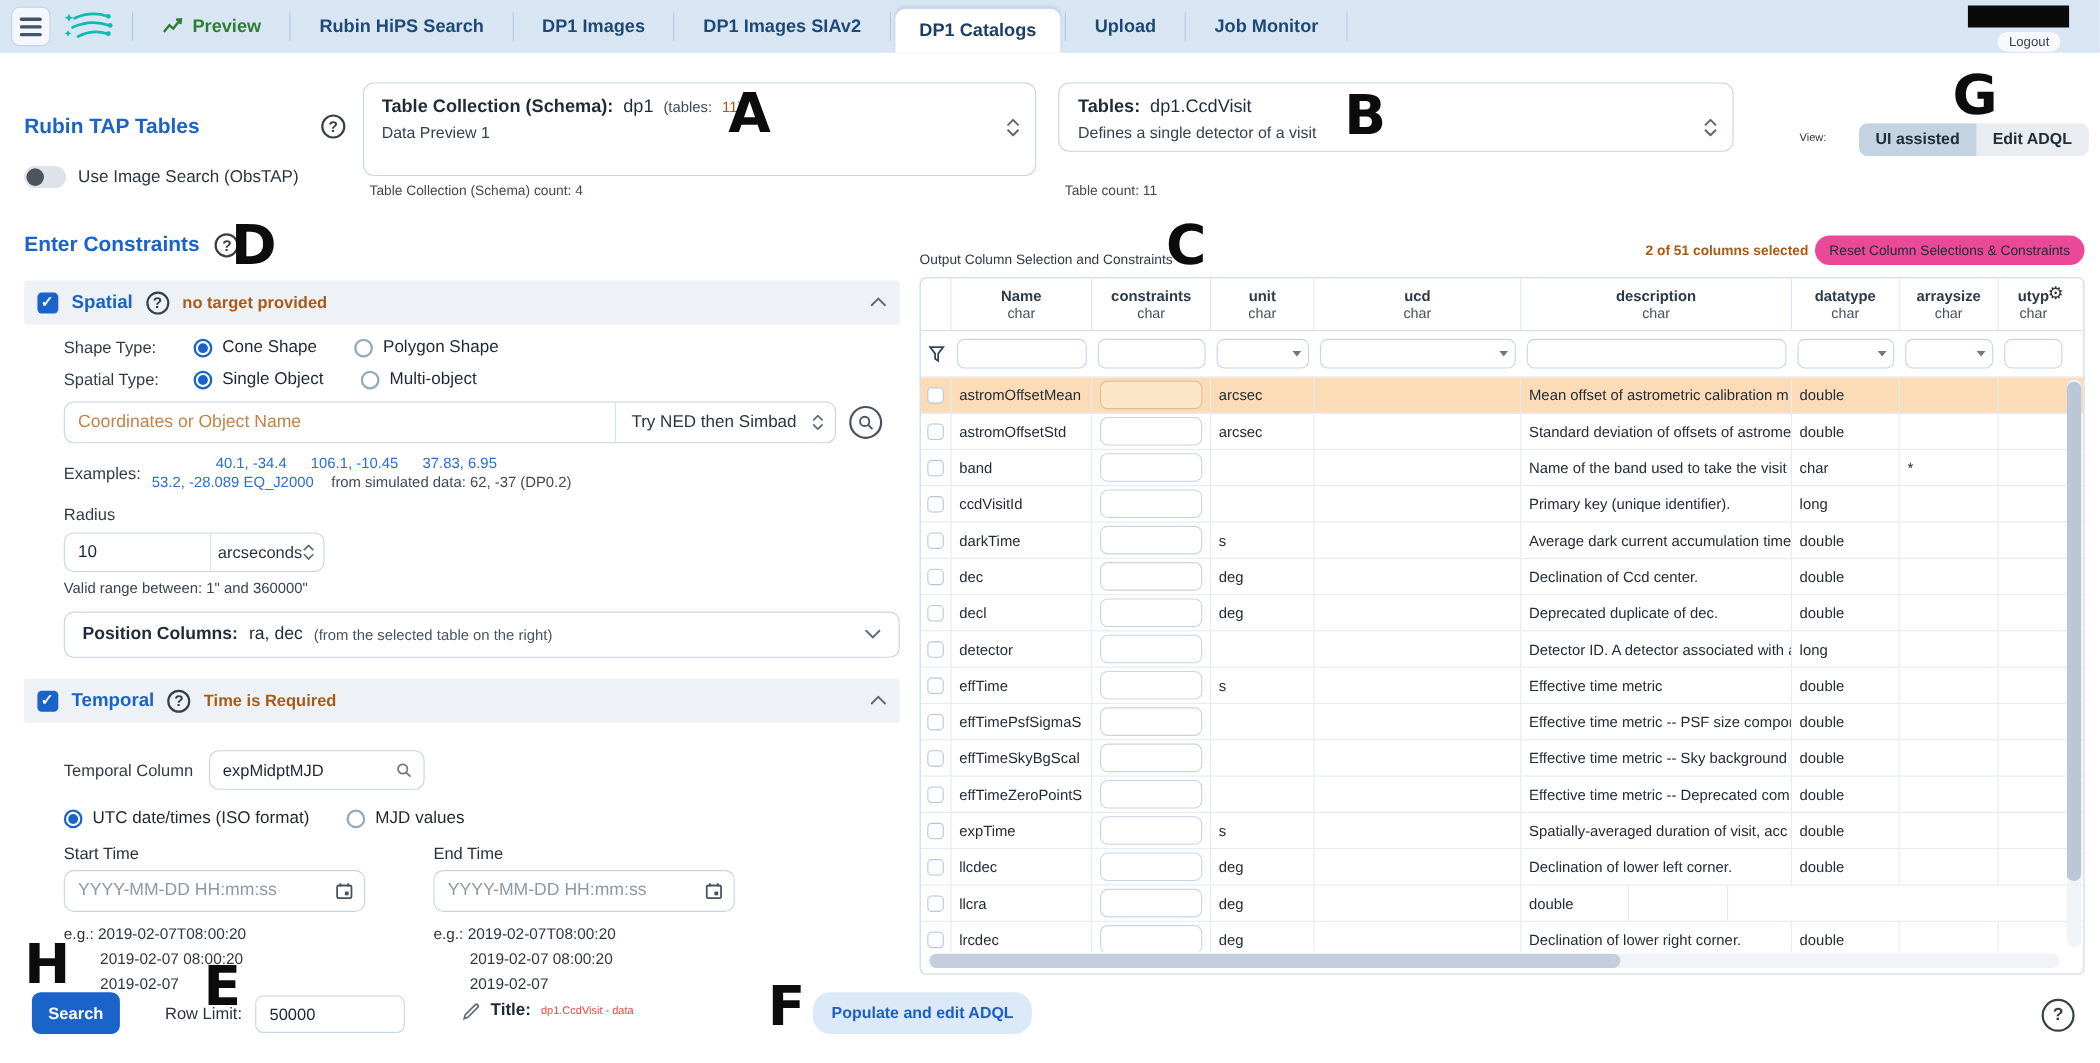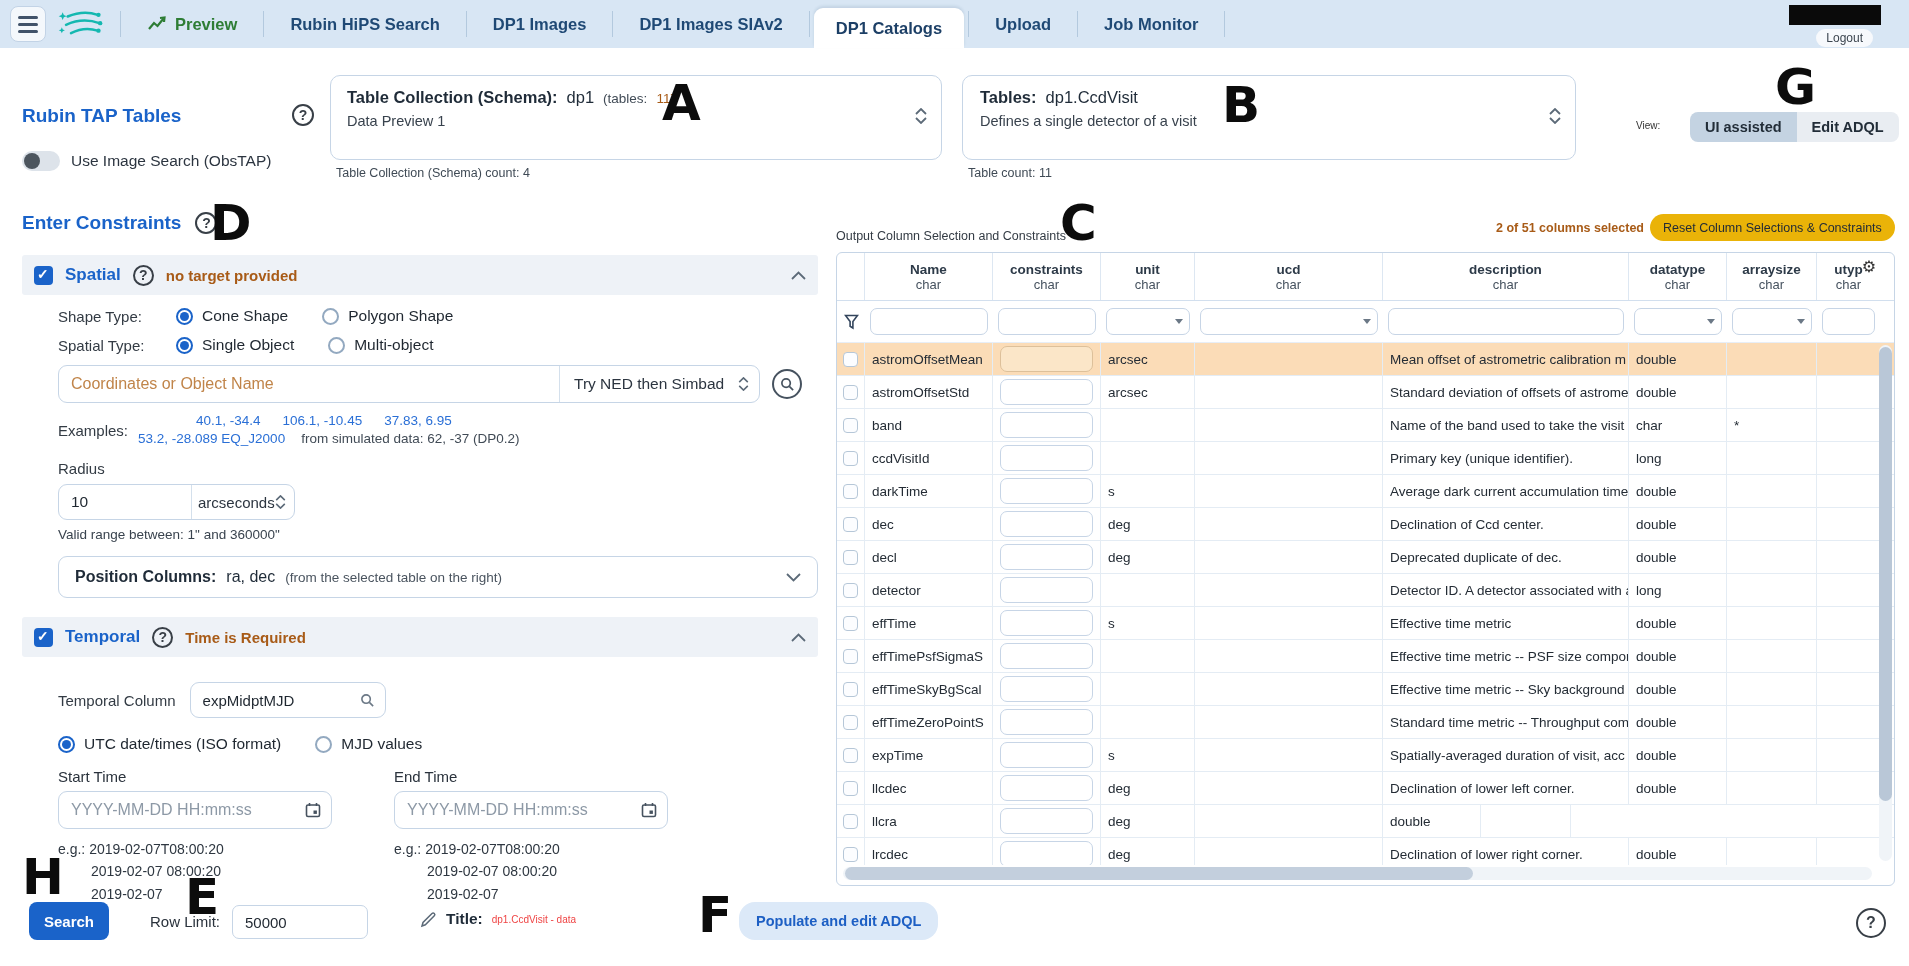--- a/index.html
+++ b/index.html
@@ -42,21 +42,21 @@
   .toggle .knob { position:absolute; left:2px; top:2px; width:16px; height:16px; background:#4c555e; border-radius:50%; }
   .toggle-label { font-size:15.5px; color:#2c3540; }
   .sel-box { position:absolute; background:#fff; border:1px solid #c6d5e6; border-radius:10px;
     padding:12px 16px; cursor:pointer; }
   .sel-box .line1 { font-size:16.5px; color:#1f2b38; display:flex; gap:9px; align-items:baseline; }
   .sel-box .line1 b { font-weight:600; }
   .sel-box .line2 { font-size:14.5px; color:#38424d; margin-top:6px; }
   .sel-box .updown { position:absolute; right:14px; top:32px; }
   .sel-caption { position:absolute; font-size:12.5px; color:#3f4a55; }
   .schema-box { left:330px; top:75px; width:612px; height:85px; }
-  .tables-box { left:962px; top:75px; width:614px; height:85px;padding-left:17px; }
+  .tables-box { left:962px; top:75px; width:614px; height:63px;padding-left:17px; }
   .view-label { position:absolute; left:1636px; top:120px; font-size:10px; color:#333; }
   .view-group { position:absolute; left:1690px; top:112px; display:flex; height:30px;
     border-radius:8px; overflow:hidden; }
   .view-btn { padding:0 15px; display:flex; align-items:center; font-size:14.5px; font-weight:600;
     color:#222d38; cursor:pointer; background:#e9edf2; }
   .view-btn.sel { background:#c4d3e2; }
   
   .left-panel { position:absolute; left:22px; top:212px; width:796px; }
   .enter-row { display:flex; align-items:center; gap:14px; margin-bottom:21px;text-align:right; }
   .enter-row .t { font-size:19px; }
@@ -132,21 +132,21 @@
   .title-lbl { font-size:15.5px; font-weight:600; color:#1f2b38; }
   .title-val { font-size:10px; color:#ef4444; }
   .populate-btn { position:absolute; left:739px; top:902px; height:38px; padding:0 17px;
     background:#dcE9f8; background:#dce9f8; color:#1d5fc4; font-size:14.5px; font-weight:600;
     border:none; border-radius:16px; cursor:pointer; }
   .help-bottom { position:absolute; left:1856px; top:908px; width:30px; height:30px; font-size:16px; }
   
   .tbl-caption { position:absolute; left:836px; top:229px; font-size:12.5px; color:#333b44; }
   .sel-summary { position:absolute; left:1496px; top:221px; font-size:12.5px; font-weight:600; }
   .reset-pill { position:absolute; left:1650px; top:214px; height:27px; padding:0 13px;
-    background:#eab308; border:none; border-radius:14px; font-size:12.5px; color:#242c35;
+    background:#ec4899; border:none; border-radius:14px; font-size:12.5px; color:#242c35;
     cursor:pointer; font-family:"Liberation Sans",sans-serif; }
   .tbl-wrap { position:absolute; left:836px; top:252px; width:1059px; height:634px;
     border:1px solid #c6d5e6; border-radius:6px; background:#fff; overflow:hidden; }
   .thead { display:flex; height:48px; border-bottom:1px solid #d2dfee; position:relative; }
   .thcell { display:flex; flex-direction:column; align-items:center; justify-content:center;
     border-right:1px solid #dde7f2; cursor:pointer; }
   .thcell .h1 { font-size:13.5px; font-weight:600; color:#2d3a48; }
   .thcell .h2 { font-size:13px; color:#46525f; }
   .gear { position:absolute; right:18px; top:4px; font-size:16px; color:#333; cursor:pointer;
     font-family:"DejaVu Sans",sans-serif; }
@@ -721,21 +721,21 @@
       <div class="trow">
         <div class="tcell center w0">
           <span class="rowcbx"></span>
         </div>
         <div class="tcell w1">effTimeZeroPointS</div>
         <div class="tcell w2">
           <span class="cons-input"></span>
         </div>
         <div class="tcell w3"></div>
         <div class="tcell w4"></div>
-        <div class="tcell w5">Standard time metric -- Throughput com</div>
+        <div class="tcell w5">Effective time metric -- Deprecated com</div>
         <div class="tcell w6">double</div>
         <div class="tcell w7"></div>
         <div class="tcell w8"></div>
       </div>
       <div class="trow">
         <div class="tcell center w0">
           <span class="rowcbx"></span>
         </div>
         <div class="tcell w1">expTime</div>
         <div class="tcell w2">

